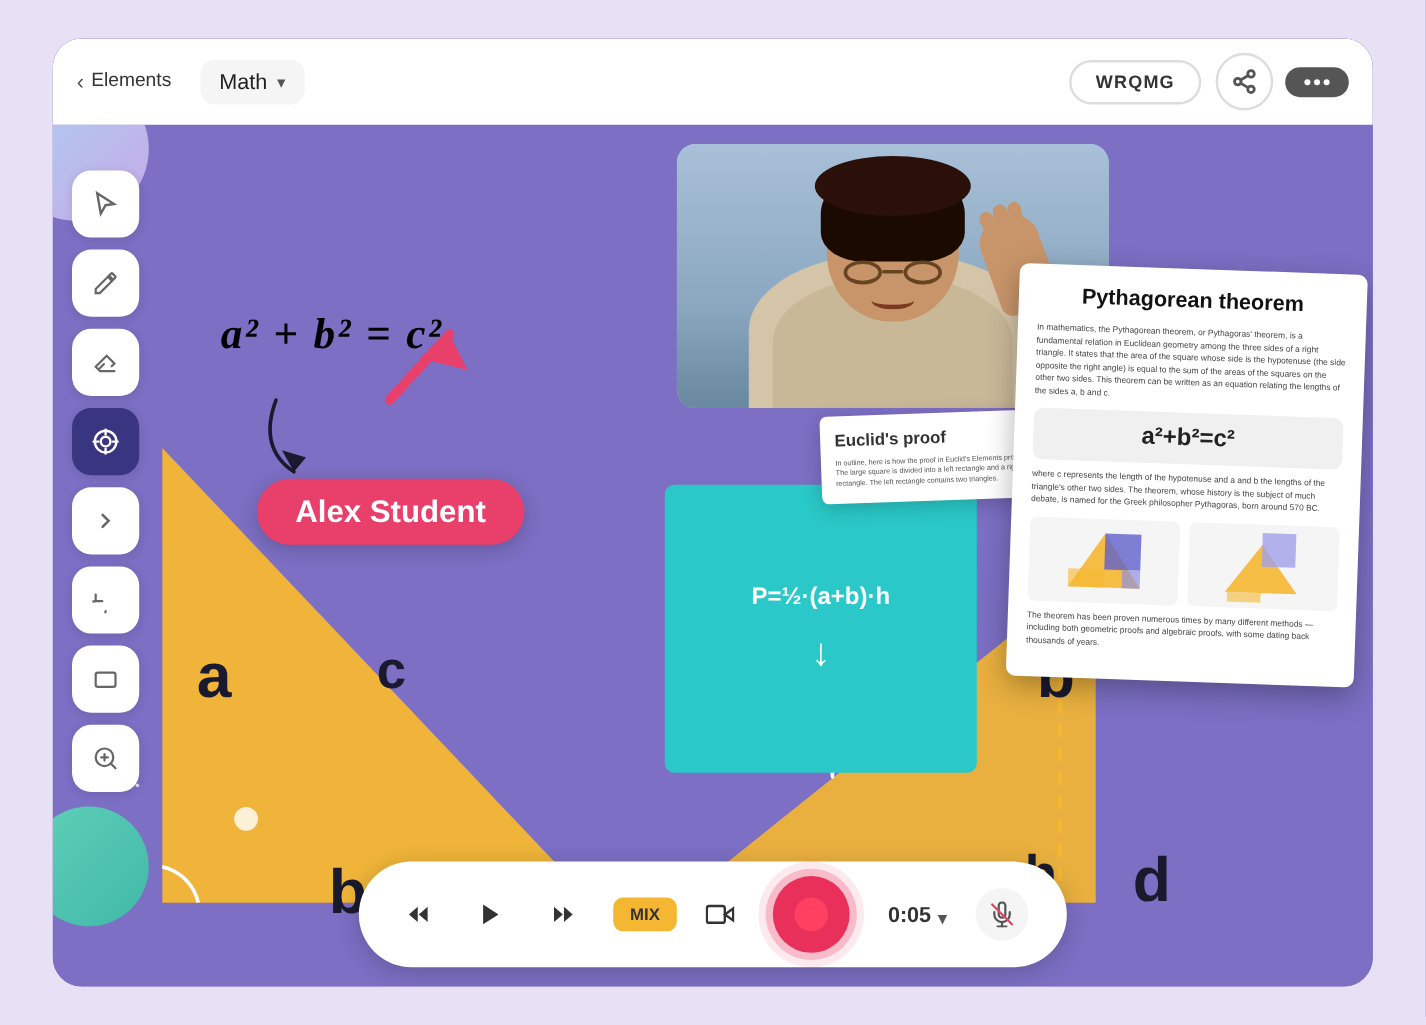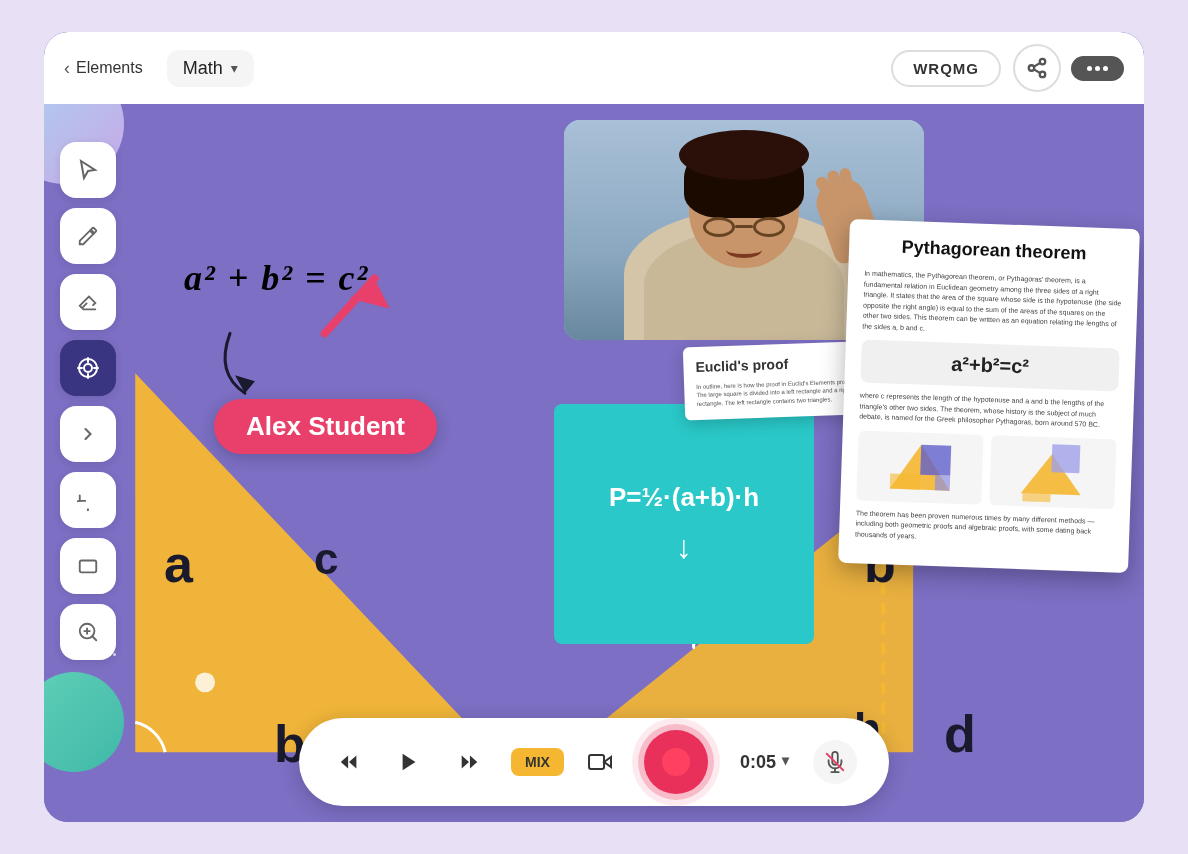--- a/index.html
+++ b/index.html
@@ -222,21 +222,21 @@
       background: #2ac8c8;
       border-radius: 8px;
       z-index: 6;
       display: flex;
       flex-direction: column;
       align-items: center;
       justify-content: center;
     }
     .trapezoid-formula {
       color: white;
-      font-size: 26px;
+      font-size: 20px;
       font-weight: 700;
       margin-bottom: 16px;
     }
     .formula-arrow {
       color: white;
       font-size: 32px;
     }
 
     
     .canvas-letter {
@@ -385,21 +385,21 @@
       width: 28px;
       height: 28px;
       border-radius: 50%;
       background: #ff4060;
     }
     .timer-display {
       font-size: 18px;
       font-weight: 700;
       color: #333;
       display: flex;
-      align-items: flex-start;
+      align-items: flex-end;
       gap: 6px;
     }
     .timer-chevron {
       font-size: 14px;
       color: #555;
     }
     .mute-btn {
       width: 44px;
       height: 44px;
       border-radius: 50%;

